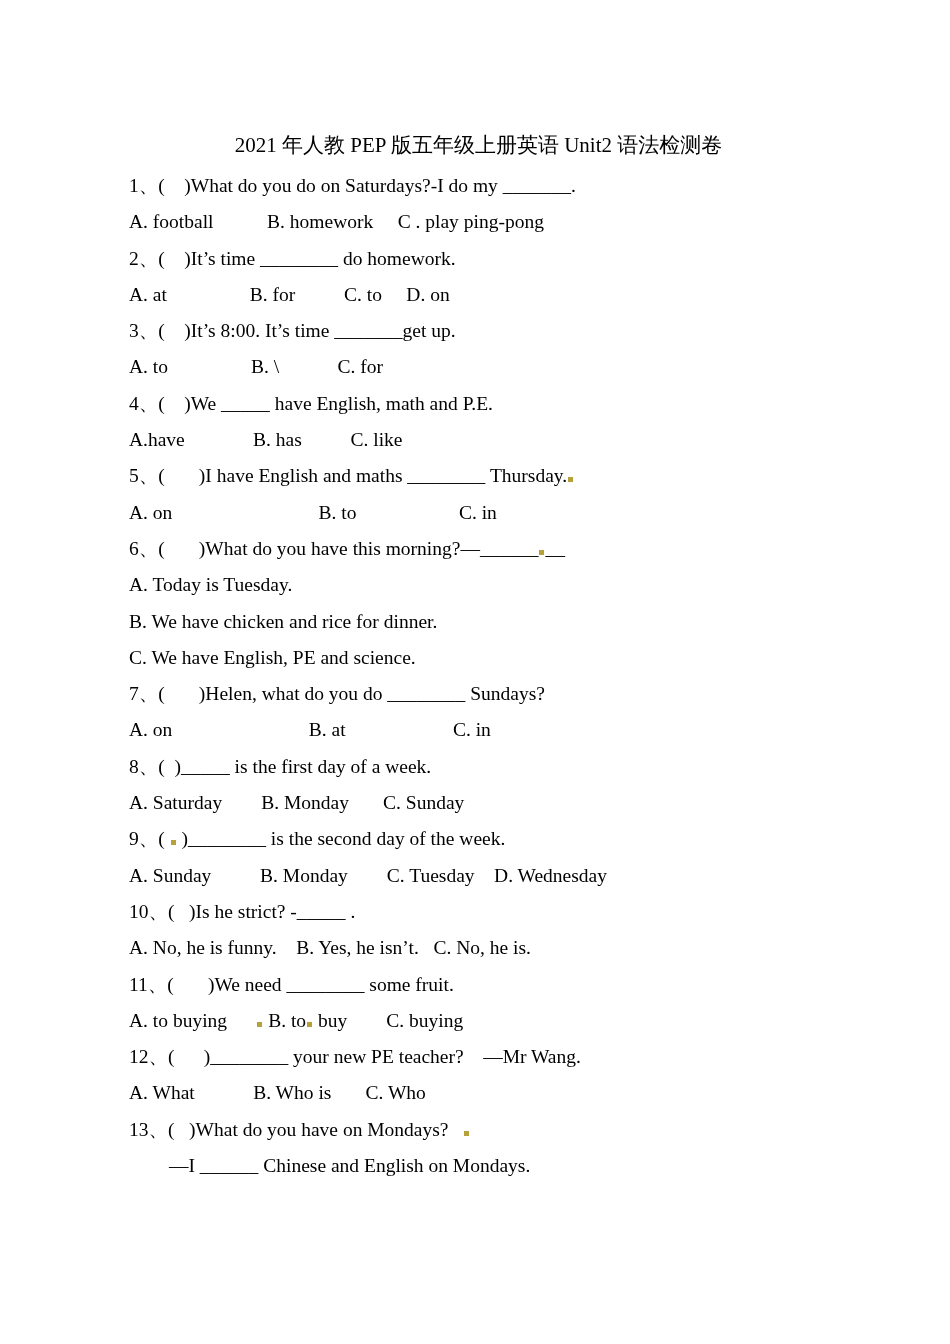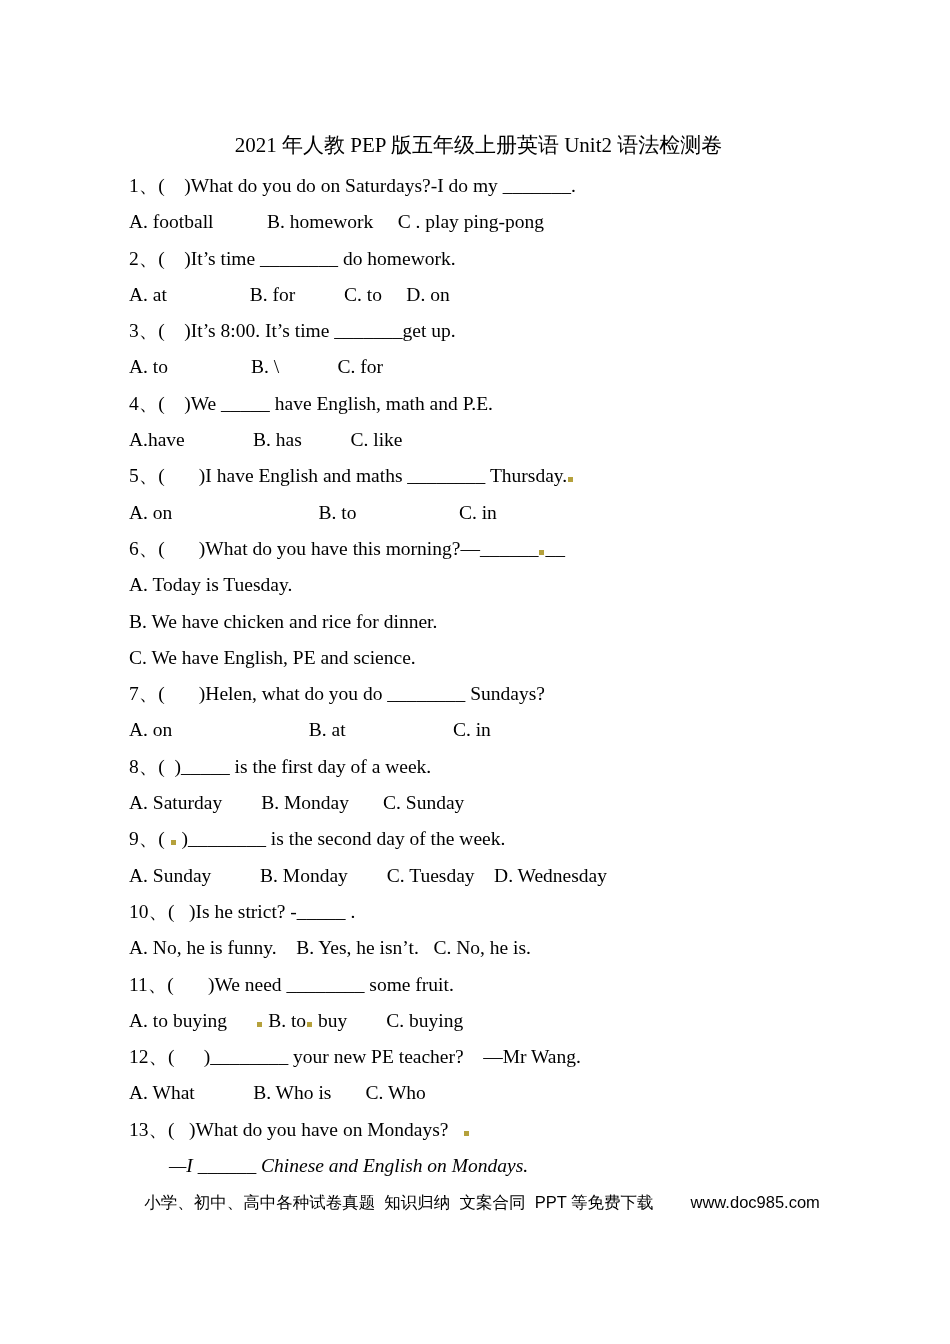--- a/index.html
+++ b/index.html
@@ -23,21 +23,21 @@
     line-height: 36px;
     white-space: pre-wrap;
   }
   .content {
     padding-left: 115px;
     font-size: 19.5px;
     line-height: 36.3px;
     white-space: pre-wrap;
   }
   .line { min-height: 36.3px; }
-  .line.indent { padding-left: 40px; font-style: italic; }
+  .line.indent { padding-left: 40px; }
   .mark {
     display: inline-block;
     width: 5px;
     height: 5px;
     background: var(--mark-color);
     margin: 0 1px;
   }
   .footer {
     margin-top: 1px;
     display: flex;
@@ -51,17 +51,13 @@
   }
 </style>
 </head>
 <body>
 
 <div class="page">
   <div class="title">2021 年人教 PEP 版五年级上册英语 Unit2 语法检测卷</div>
 
   <div class="content"><div class="line">1、(    )What do you do on Saturdays?-I do my _______.</div><div class="line">A. football           B. homework     C . play ping-pong</div><div class="line">2、(    )It’s time ________ do homework.</div><div class="line">A. at                 B. for          C. to     D. on</div><div class="line">3、(    )It’s 8:00. It’s time _______get up.</div><div class="line">A. to                 B. \            C. for</div><div class="line">4、(    )We _____ have English, math and P.E.</div><div class="line">A.have              B. has          C. like</div><div class="line">5、(       )I have English and maths ________ Thursday.<span class="mark"></span></div><div class="line">A. on                              B. to                     C. in</div><div class="line">6、(       )What do you have this morning?—______<span class="mark"></span>__</div><div class="line">A. Today is Tuesday.</div><div class="line">B. We have chicken and rice for dinner.</div><div class="line">C. We have English, PE and science.</div><div class="line">7、(       )Helen, what do you do ________ Sundays?</div><div class="line">A. on                            B. at                      C. in</div><div class="line">8、(  )_____ is the first day of a week.</div><div class="line">A. Saturday        B. Monday       C. Sunday</div><div class="line">9、( <span class="mark"></span> )________ is the second day of the week.</div><div class="line">A. Sunday          B. Monday        C. Tuesday    D. Wednesday</div><div class="line">10、(   )Is he strict? -_____ .</div><div class="line">A. No, he is funny.    B. Yes, he isn’t.   C. No, he is.</div><div class="line">11、(       )We need ________ some fruit.</div><div class="line">A. to buying      <span class="mark"></span> B. to<span class="mark"></span> buy        C. buying</div><div class="line">12、(      )________ your new PE teacher?    —Mr Wang.</div><div class="line">A. What            B. Who is       C. Who</div><div class="line">13、(   )What do you have on Mondays?   <span class="mark"></span></div><div class="line indent">—I ______ Chinese and English on Mondays.</div></div>
 
-  <div class="footer">
-    <span>小学、初中、高中各种试卷真题  知识归纳  文案合同  PPT 等免费下载</span>
-    <span>www.doc985.com</span>
-  </div>
 </div>
 
 </body></html>

